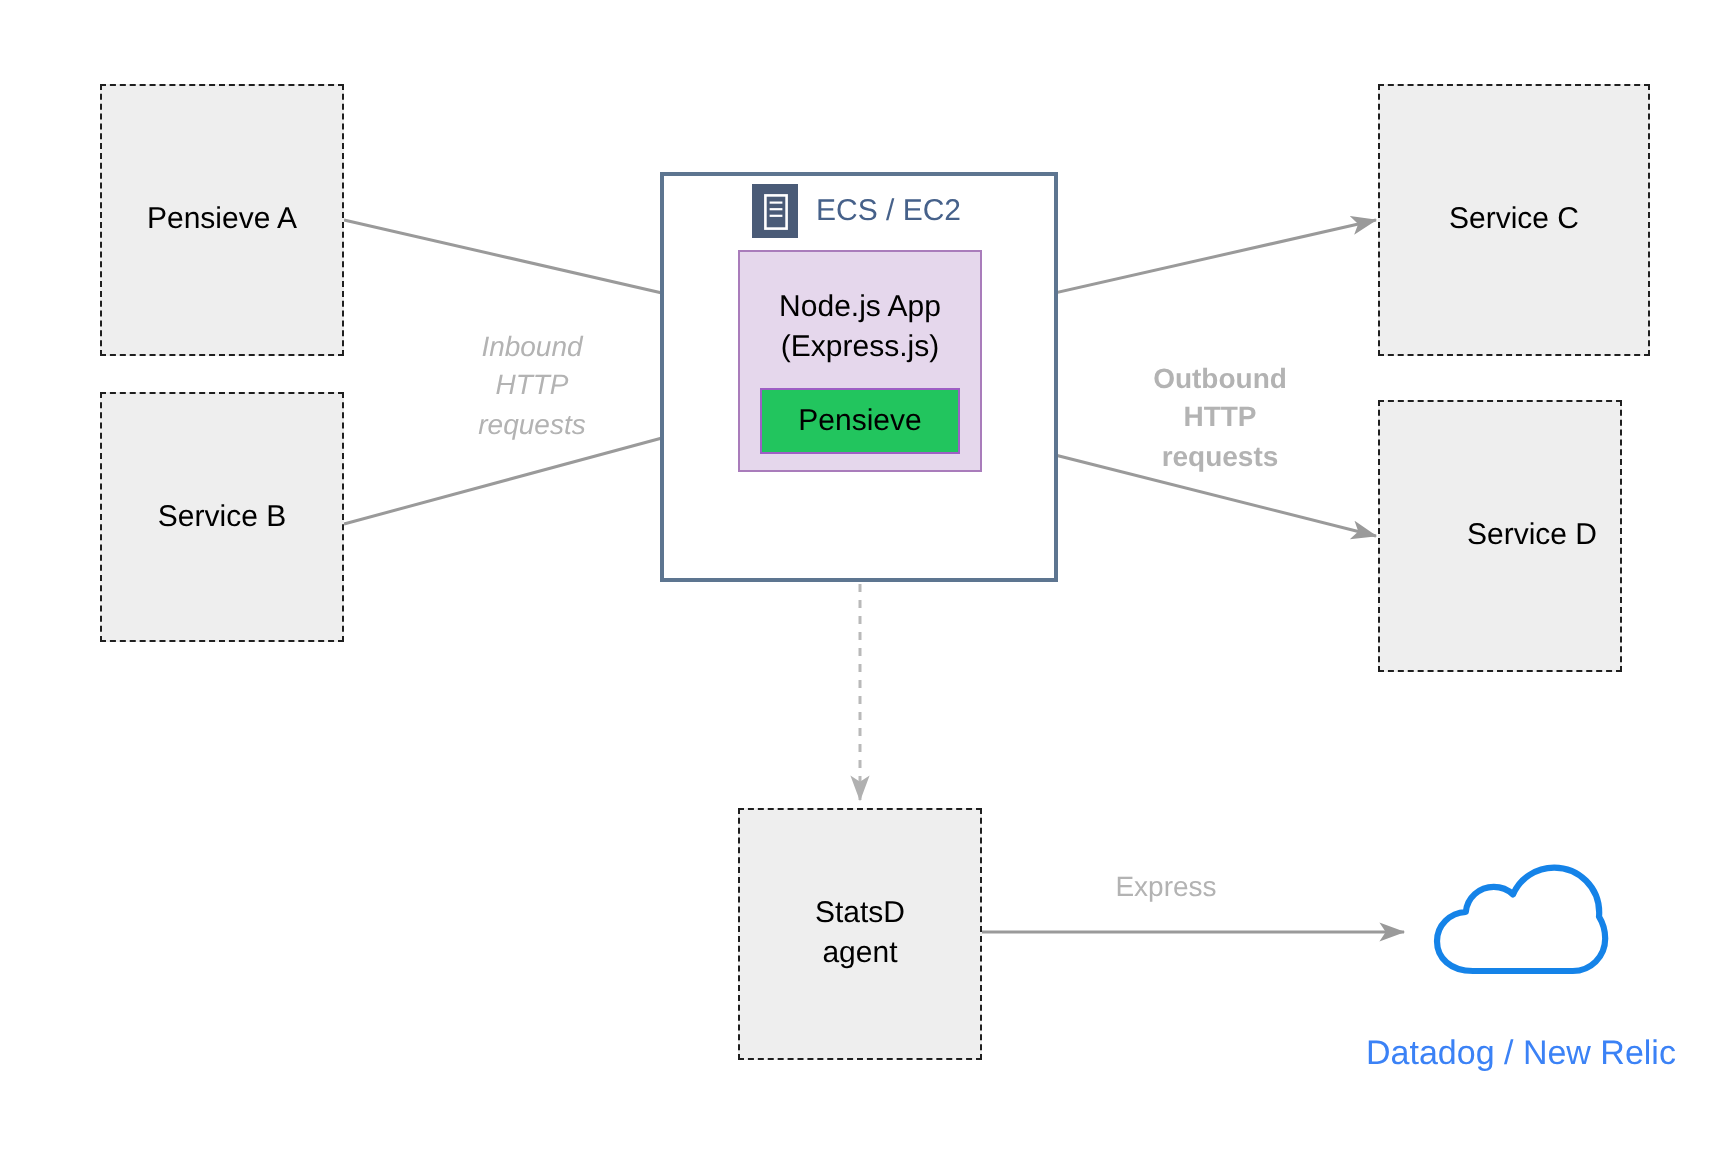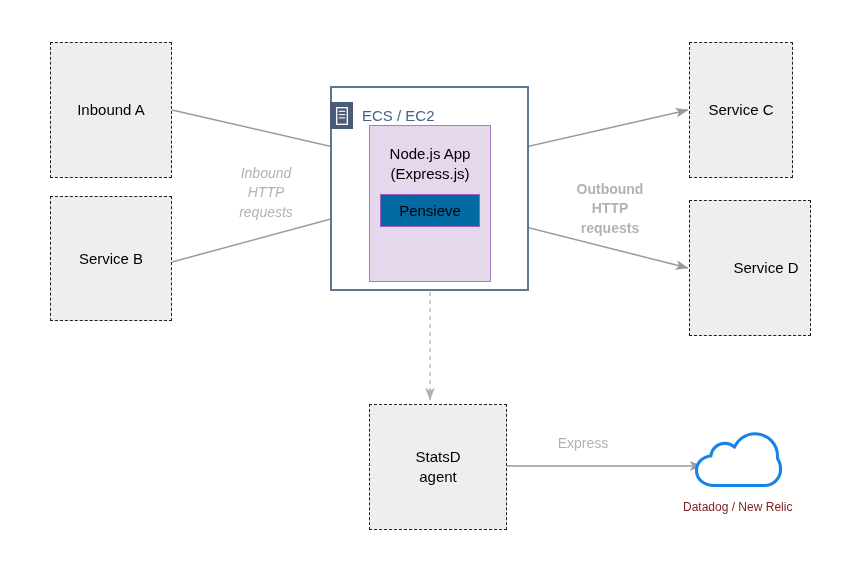--- a/index.html
+++ b/index.html
@@ -82,21 +82,21 @@
     justify-content: flex-start;
     padding-top: 18px;
   }
   .app-title {
     white-space: pre-line;
     line-height: 1.36;
   }
   .pensieve-box {
     position: absolute;
     box-sizing: border-box;
-    background: #0369a1;
+    background: #22c55e;
     border: 1.5px solid #9e5fc4;
     color: #000000;
     font-size: 15px;
     display: flex;
     align-items: center;
     justify-content: center;
   }
 
   
   .edge-label {
@@ -109,24 +109,24 @@
   }
 
   
   .cloud-node {
     position: absolute;
     display: flex;
     flex-direction: column;
     align-items: center;
   }
   .cloud-label {
-    font-size: 12px;
-    color: #7f1d1d;
+    font-size: 17px;
+    color: #3b82f6;
     white-space: nowrap;
-    margin-top: 4px;
+    margin-top: 20px;
   }
 </style>
 </head>
 <body>
 
 <div id="canvas">
 
   <svg id="edges" viewBox="0 0 864 581" xmlns="http://www.w3.org/2000/svg">
     <defs>
       <marker id="arrow-solid" markerWidth="10" markerHeight="10" refX="8.2" refY="3.2" orient="auto" markerUnits="strokeWidth">
@@ -144,59 +144,59 @@
     <line x1="490" y1="155" x2="688" y2="110" stroke="#9a9a9a" stroke-width="1.5" marker-end="url(#arrow-solid)"></line>
 
     <line x1="490" y1="218" x2="688" y2="268" stroke="#9a9a9a" stroke-width="1.5" marker-end="url(#arrow-solid)"></line>
 
     <line x1="430" y1="228" x2="430" y2="400" stroke="#b9b9b9" stroke-width="1.5" stroke-dasharray="4 4" marker-end="url(#arrow-dashed)"></line>
 
     <line x1="491" y1="466" x2="702" y2="466" stroke="#9a9a9a" stroke-width="1.5" marker-end="url(#arrow-solid)"></line>
   </svg>
 
   <div class="node svc-box" style="left:50px; top:42px; width:122px; height:136px;">
-    <span>Inbound A</span>
+    <span>Pensieve A</span>
   </div>
 
   <div class="node svc-box" style="left:50px; top:196px; width:122px; height:125px;">
     <span>Service B</span>
   </div>
 
-  <div class="node svc-box" style="left:689px; top:42px; width:104px; height:136px;">
+  <div class="node svc-box" style="left:689px; top:42px; width:136px; height:136px;">
     <span>Service C</span>
   </div>
 
   <div class="node svc-box" style="left:689px; top:200px; width:122px; height:136px;padding-left:32px;">
     <span>Service D</span>
   </div>
 
   <div class="container-box" style="left:330px; top:86px; width:199px; height:205px;"></div>
 
-  <div class="container-head" style="left:330px; top:102px;">
+  <div class="container-head" style="left:330px; top:92px;padding-left:46px;">
     <span class="container-icon">
       <svg width="12" height="18" viewBox="0 0 12 18" xmlns="http://www.w3.org/2000/svg">
         <rect x="0.7" y="0.7" width="10.6" height="16.6" fill="none" stroke="#ffffff" stroke-width="1.3"></rect>
         <line x1="2.8" y1="4.3" x2="9.2" y2="4.3" stroke="#ffffff" stroke-width="1.1"></line>
         <line x1="2.8" y1="7.6" x2="9.2" y2="7.6" stroke="#ffffff" stroke-width="1.1"></line>
         <line x1="2.8" y1="10.9" x2="9.2" y2="10.9" stroke="#ffffff" stroke-width="1.1"></line>
       </svg>
     </span>
     <span class="container-title">ECS / EC2</span>
   </div>
 
-  <div class="node app-box" style="left:369px; top:125px; width:122px; height:157px;">
+  <div class="node app-box" style="left:369px; top:125px; width:122px; height:111px;">
     <span class="app-title">Node.js App
 (Express.js)</span>
   </div>
 
   <div class="pensieve-box" style="left:380px; top:194px; width:100px; height:33px;">
     <span>Pensieve</span>
   </div>
 
-  <div class="node svc-box" style="left:369px; top:404px; width:138px; height:126px;">
+  <div class="node svc-box" style="left:369px; top:404px; width:122px; height:126px;">
     <span style="white-space:pre-line;">StatsD
 agent</span>
   </div>
 
   <div class="cloud-node" style="left:683px; top:430px;">
     <span>
       <svg width="96" height="62" viewBox="0 0 96 62" xmlns="http://www.w3.org/2000/svg">
         <path d="M24.5 55.5 C13.2 55.5 6.5 48.9 6.5 40.6 C6.5 32.6 12.9 26.4 20.9 26.0
                  C21.6 18.8 27.6 13.4 34.9 13.4 C38.6 13.4 42.0 14.8 44.5 17.2
                  C48.0 9.2 56.0 3.8 65.1 3.8 C77.6 3.8 87.6 13.9 87.6 26.3

